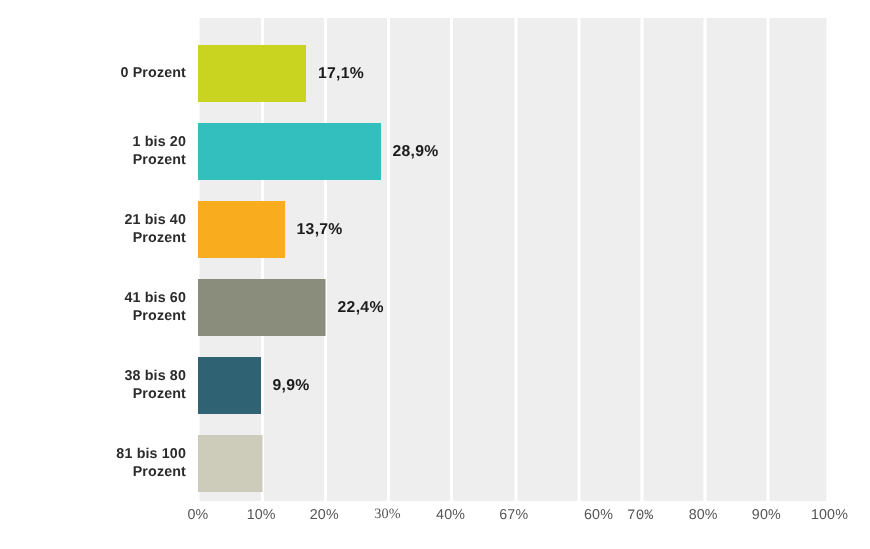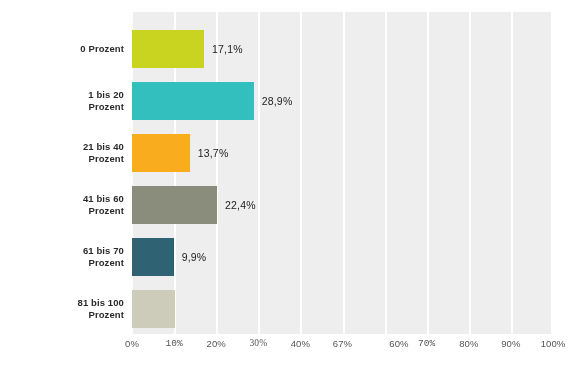--- a/index.html
+++ b/index.html
@@ -79,21 +79,21 @@
     top: 0;
     height: 38px;
   }
   .value-label {
     position: absolute;
     top: 0;
     height: 38px;
     display: flex;
     align-items: center;
     font-size: 10.5px;
-    font-weight: normal;
+    font-weight: bold;
     color: #1c1c1c;
     white-space: nowrap;
     letter-spacing: 0.2px;
   }
 
   
   #x-axis {
     position: absolute;
     left: 132px;
     top: 338px;
@@ -156,38 +156,38 @@
       <div class="bar-row" style="top: 186px;">
         <div class="cat-label">
           <span>41 bis 60</span>
           <span>Prozent</span>
         </div>
         <div class="bar" style="width: 85.042px; background: rgb(138, 140, 124);"></div>
         <div class="value-label" style="left: 225.042px;">22,4%</div>
       </div>
       <div class="bar-row" style="top: 238px;">
         <div class="cat-label">
-          <span>61 bis 70</span>
+          <span>38 bis 80</span>
           <span>Prozent</span>
         </div>
         <div class="bar" style="width: 41.679px; background: rgb(47, 98, 114);"></div>
         <div class="value-label" style="left: 181.679px;">9,9%</div>
       </div>
       <div class="bar-row" style="top: 290px;">
         <div class="cat-label">
           <span>81 bis 100</span>
           <span>Prozent</span>
         </div>
         <div class="bar" style="width: 42.521px; background: rgb(205, 204, 186);"></div>
       </div>
     </div>
 
   <div id="x-axis">
       <span class="tick-label" style="left: 0px;">0%</span>
-      <span class="tick-label" style="left: 42.1px; font-family: Liberation Mono, monospace;">10%</span>
+      <span class="tick-label" style="left: 42.1px;">10%</span>
       <span class="tick-label" style="left: 84.2px;">20%</span>
       <span class="tick-label" style="left: 126.3px; font-family: Liberation Serif, serif;">30%</span>
       <span class="tick-label" style="left: 168.4px;">40%</span>
       <span class="tick-label" style="left: 210.5px;">67%</span>
       <span class="tick-label" style="left: 267px;">60%</span>
       <span class="tick-label" style="left: 294.7px; font-family: Liberation Mono, monospace;">70%</span>
       <span class="tick-label" style="left: 336.8px;">80%</span>
       <span class="tick-label" style="left: 378.9px;">90%</span>
       <span class="tick-label" style="left: 421px;">100%</span>
     </div>

